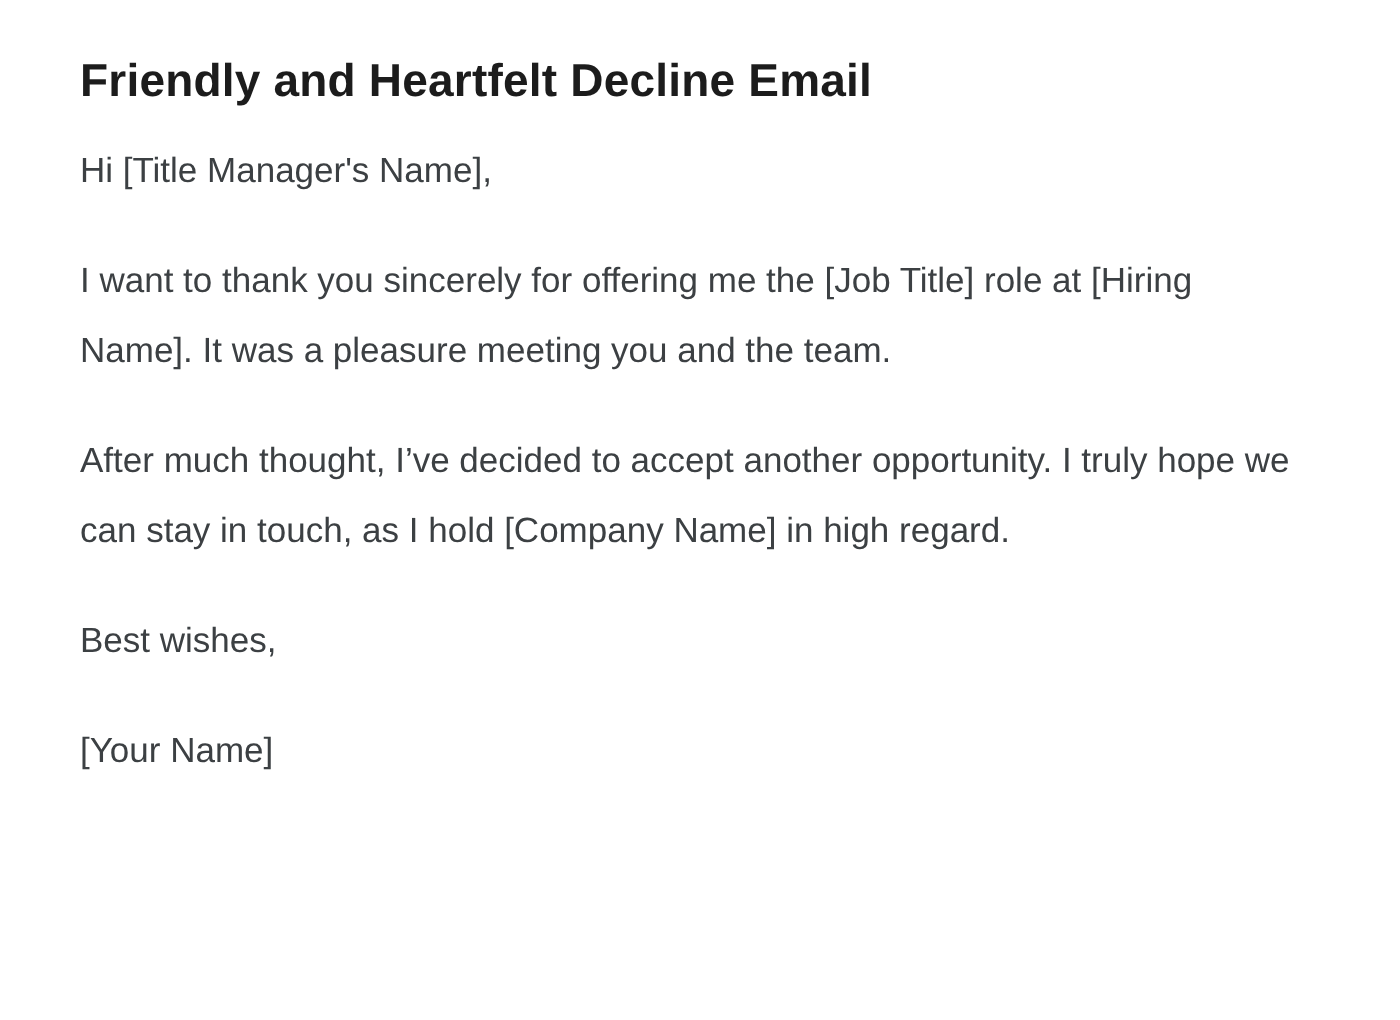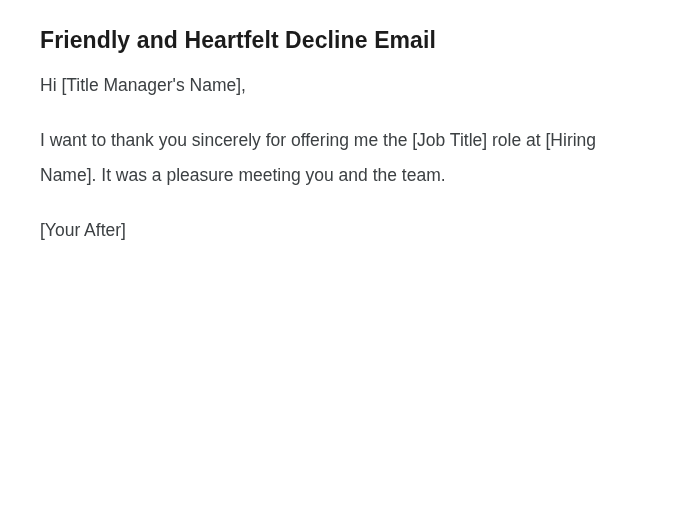--- a/index.html
+++ b/index.html
@@ -37,16 +37,18 @@
 </head>
 <body>
 
 <div class="page">
   <h1 class="doc-title">Friendly and Heartfelt Decline Email</h1>
 
   <p class="doc-paragraph">Hi [Title Manager's Name],</p>
 
   <p class="doc-paragraph">I want to thank you sincerely for offering me the [Job Title] role at [Hiring Name]. It was a pleasure meeting you and the team.</p>
 
+  <p class="doc-paragraph">After much thought, I’ve decided to accept another opportunity. I truly hope we can stay in touch, as I hold [Company Name] in high regard.</p>
 
+  <p class="doc-paragraph">Best wishes,</p>
 
-  <p class="doc-paragraph">[Your After]</p>
+  <p class="doc-paragraph">[Your Name]</p>
 </div>
 
 </body></html>

